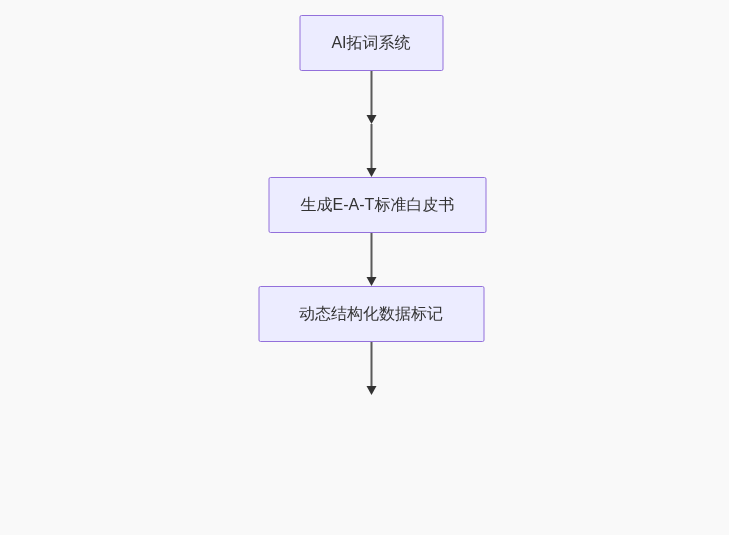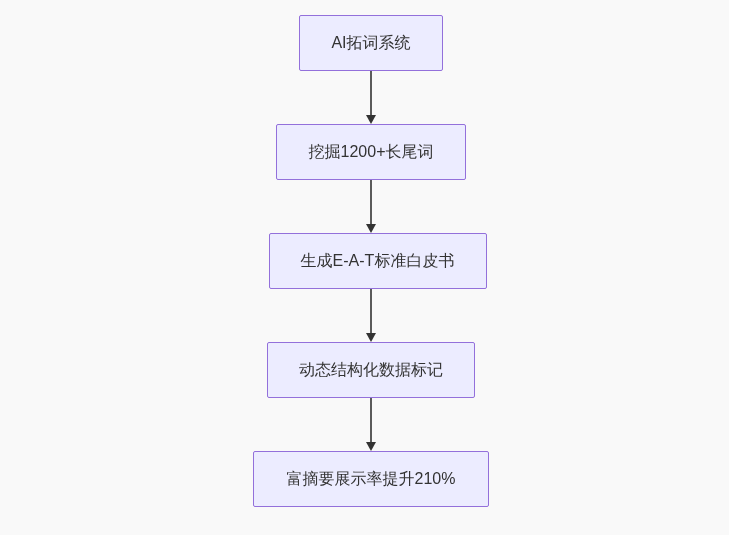--- a/index.html
+++ b/index.html
@@ -34,21 +34,21 @@
     border-radius: 2px;
     color: var(--node-text, #333333);
     font-size: 16px;
     line-height: 1;
     white-space: nowrap;
     text-align: center;
   }
   .node-0 { width: 144px; }
   .node-1 { width: 190px; }
   .node-2 { width: 218px; margin-left: 13px; }
-  .node-3 { width: 208px; }
+  .node-3 { width: 226px; }
   .node-4 { width: 236px; }
   .edge {
     height: 53px;
     display: flex;
     flex-direction: column;
     align-items: center;
   }
   .edge .line {
     flex: 1;
     width: 2px;
@@ -71,23 +71,20 @@
 
     <div class="node node-0">
       <span>AI拓词系统</span>
     </div>
 
     <div class="edge">
       <div class="line"></div>
       <div class="head"></div>
     </div>
 
-    <div class="node node-1">
-      <span>挖掘1200+长尾词</span>
-    </div>
 
     <div class="edge">
       <div class="line"></div>
       <div class="head"></div>
     </div>
 
     <div class="node node-2">
       <span>生成E-A-T标准白皮书</span>
     </div>
 
@@ -98,18 +95,15 @@
 
     <div class="node node-3">
       <span>动态结构化数据标记</span>
     </div>
 
     <div class="edge">
       <div class="line"></div>
       <div class="head"></div>
     </div>
 
-    <div class="node node-4">
-      <span>富摘要展示率提升210%</span>
-    </div>
 
   </div>
 </div>
 
 </body></html>

